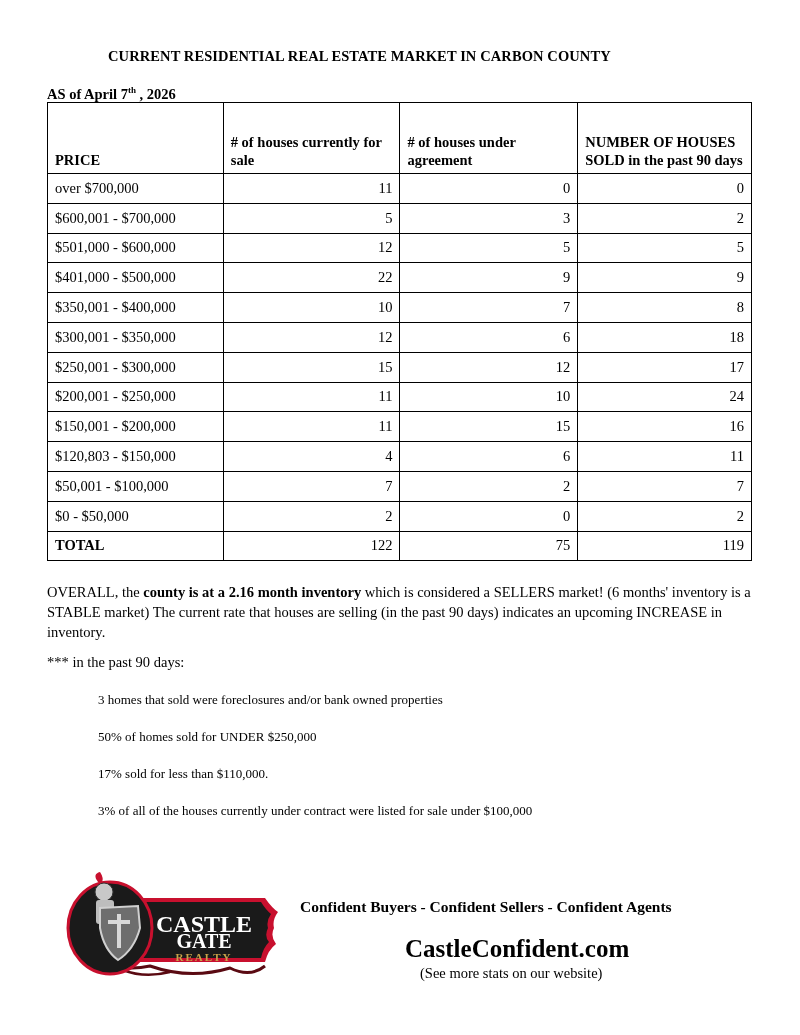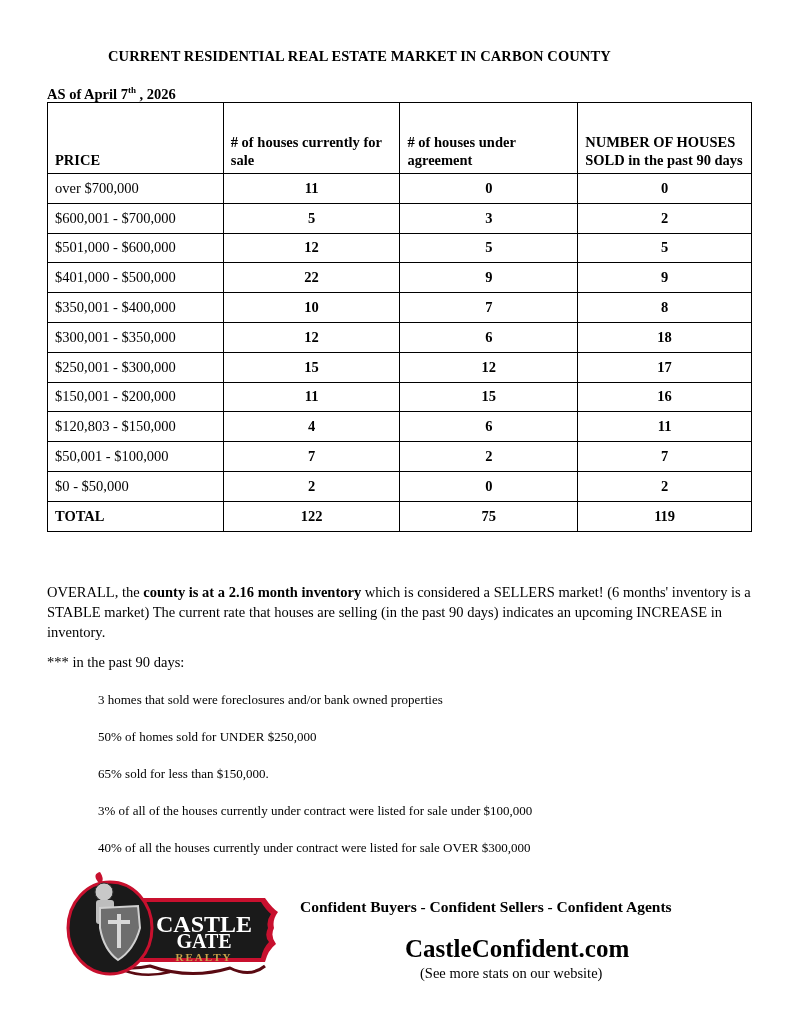--- a/index.html
+++ b/index.html
@@ -4,21 +4,21 @@
 <style>
   html, body { margin: 0; padding: 0; background: #ffffff; }
   body { width: 800px; height: 1035px; position: relative; font-family: "Liberation Serif", "DejaVu Serif", serif; color: #000; overflow: hidden; }
   .title { position: absolute; left: 60px; top: 48px; font-size: 14.5px; font-weight: bold; letter-spacing: 0.1px; margin-left: 48px; }
   .asof { position: absolute; left: 47px; top: 86px; font-size: 14.5px; font-weight: bold; }
   .asof sup { font-size: 9px; vertical-align: super; line-height: 0; }
   table.market { position: absolute; left: 47px; top: 102px; width: 705px; border-collapse: collapse; font-size: 14.5px; }
   table.market th, table.market td { border: 1.5px solid #000; padding: 0 7px; }
   table.market th { font-weight: bold; text-align: left; vertical-align: bottom; height: 66px; padding-bottom: 4px; line-height: 18px; }
   table.market td { height: 28.8px; }
-  table.market td.num { text-align: center; font-weight: bold; }
+  table.market td.num { text-align: right; }
   table.market td.label-bold { font-weight: bold; }
   col.c0 { width: 176px; } col.c1 { width: 177px; } col.c2 { width: 178px; } col.c3 { width: 174px; }
   .summary { position: absolute; left: 47px; top: 582px; width: 710px; font-size: 14.5px; line-height: 20px; }
   .stars { position: absolute; left: 47px; top: 654px; font-size: 14.5px; }
   .bullets { position: absolute; left: 98px; top: 692px; font-size: 13px; }
   .bullets div { height: 37px; }
   .logo { position: absolute; left: 60px; top: 870px; width: 222px; height: 118px; text-align: right; }
   .tagline { position: absolute; left: 300px; top: 898px; font-size: 15.5px; font-weight: bold; }
   .site { position: absolute; left: 405px; top: 935px; font-size: 25px; font-weight: bold; }
   .see-more { position: absolute; left: 420px; top: 965px; font-size: 14.5px; }
@@ -82,20 +82,26 @@
         <td class="num">6</td>
         <td class="num">18</td>
       </tr>
       <tr>
         <td>$250,001 - $300,000</td>
         <td class="num">15</td>
         <td class="num">12</td>
         <td class="num">17</td>
       </tr>
       <tr>
+        <td>$200,001 - $250,000</td>
+        <td class="num">11</td>
+        <td class="num">10</td>
+        <td class="num">24</td>
+      </tr>
+      <tr>
         <td>$150,001 - $200,000</td>
         <td class="num">11</td>
         <td class="num">15</td>
         <td class="num">16</td>
       </tr>
       <tr>
         <td>$120,803 - $150,000</td>
         <td class="num">4</td>
         <td class="num">6</td>
         <td class="num">11</td>
@@ -123,23 +129,22 @@
   </tfoot>
 </table>
 
 <div class="summary"><span>OVERALL, the </span><b>county is at a 2.16  month inventory</b><span> which is considered a  SELLERS market! (6 months' inventory is a STABLE market) The current rate that houses are selling (in the past 90 days) indicates an upcoming INCREASE in inventory.</span></div>
 
 <div class="stars">*** in the past 90 days:</div>
 
 <div class="bullets">
   <div>3  homes that sold were foreclosures and/or bank owned properties</div>
   <div>50% of homes sold for UNDER $250,000</div>
-  <div>65% sold  for less than $150,000.</div>
+  <div>17% sold  for less than $110,000.</div>
   <div>3% of all of the houses currently under contract were listed for sale under $100,000</div>
-  <div>40% of all the houses currently under contract were listed for sale OVER $300,000</div>
 </div>
 
 <div class="logo">
   <svg width="222" height="118" viewBox="0 0 222 118">
     <path d="M60 28 L205 28 Q212 38 218 42 Q212 50 214 58 Q210 66 216 74 Q208 80 205 92 L60 92 Z" fill="#c8102e"></path>
     <path d="M64 32 L201 32 Q206 40 211 44 Q206 51 208 58 Q204 66 209 72 Q203 78 201 88 L64 88 Z" fill="#1a1a1a"></path>
     <path d="M30 78 Q50 104 90 96 Q130 110 170 98 Q190 108 205 96" stroke="#5a0a12" stroke-width="3" fill="none"></path>
     <path d="M40 86 Q70 112 110 102" stroke="#5a0a12" stroke-width="2.5" fill="none"></path>
     <ellipse cx="50" cy="58" rx="42" ry="46" fill="#1a1a1a" stroke="#c8102e" stroke-width="3"></ellipse>
     <circle cx="44" cy="22" r="9" fill="#c8c8c8" stroke="#333" stroke-width="1"></circle>

